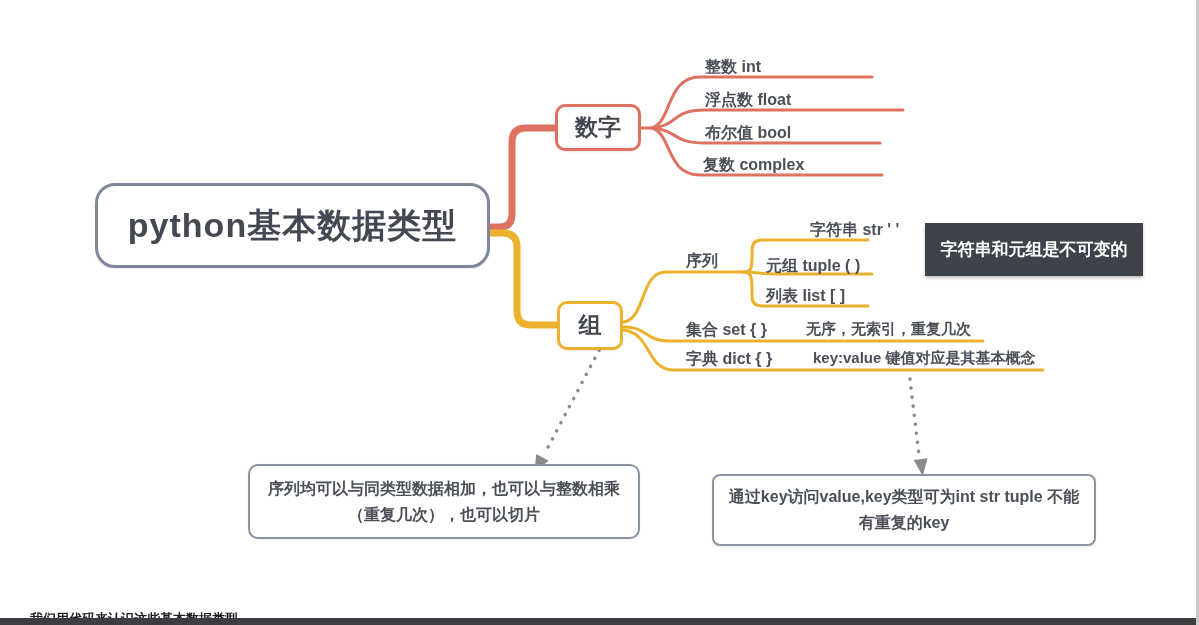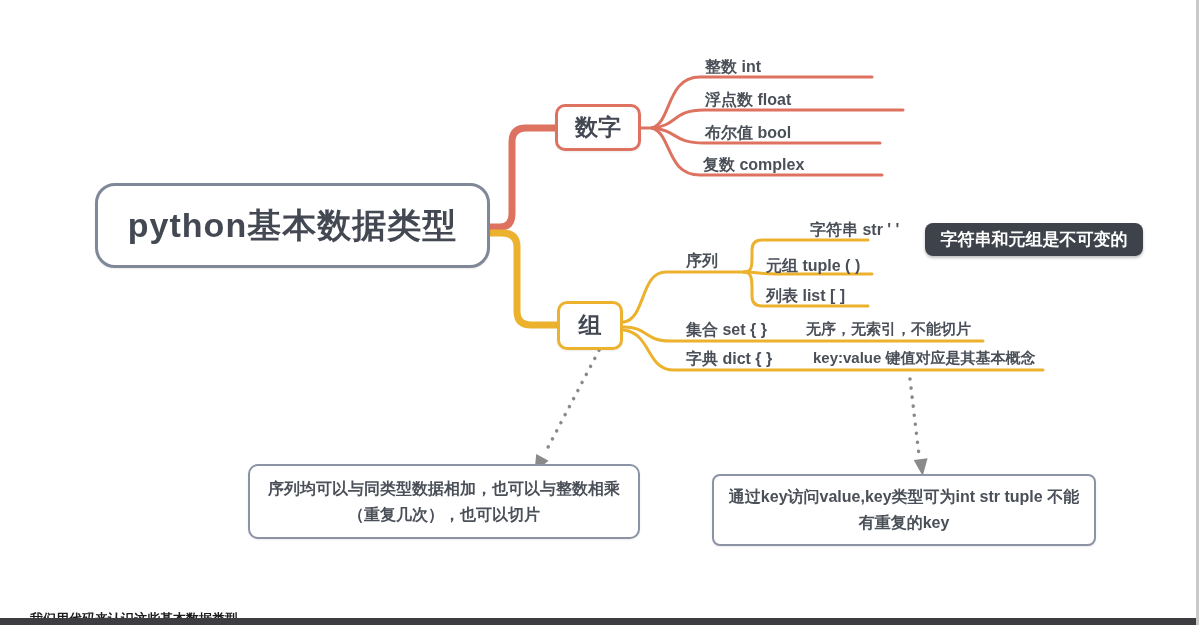--- a/index.html
+++ b/index.html
@@ -41,22 +41,22 @@
     white-space: nowrap; line-height: 1.2;
   }
   .annot {
     position: absolute; z-index: 2;
     color: #4a4f58; font-size: 15px; font-weight: bold;
     white-space: nowrap; line-height: 1.2;
   }
 
   .dark-note {
     position: absolute; z-index: 2;
-    left: 925px; top: 223px; width: 218px; height: 33px;
-    background: #3e434b; border-radius: 8px;
+    left: 925px; top: 223px; width: 218px; height: 53px;
+    background: #3e434b; border-radius: 0;
     color: #ffffff; font-size: 17px; font-weight: bold;
     display: flex; align-items: center; justify-content: center;
     box-shadow: 0 2px 3px rgba(0,0,0,0.25);
   }
 
   .note-box {
     position: absolute; z-index: 2;
     background: #fff; border: 2px solid #8b93a5; border-radius: 8px;
     color: #4a4f58; font-size: 16px; font-weight: bold;
     display: flex; align-items: center; justify-content: center;
@@ -129,21 +129,21 @@
   <span class="topic" style="left:705px; top:90px;">浮点数  float</span>
   <span class="topic" style="left:705px; top:123px;">布尔值  bool</span>
   <span class="topic" style="left:703px; top:155px;">复数  complex</span>
 
   <span class="topic" style="left:686px; top:251px;">序列</span>
   <span class="topic" style="left:766px; top:220px;margin-left:44px;">字符串  str ' '</span>
   <span class="topic" style="left:766px; top:256px;">元组  tuple ( )</span>
   <span class="topic" style="left:766px; top:286px;">列表  list [ ]</span>
 
   <span class="topic" style="left:686px; top:320px;">集合 set { }</span>
-  <span class="annot" style="left:806px; top:320px;">无序，无索引，不能切片</span>
+  <span class="annot" style="left:806px; top:320px;">无序，无索引，重复几次</span>
 
   <span class="topic" style="left:686px; top:349px;">字典 dict { }</span>
   <span class="annot" style="left:813px; top:349px;">key:value 键值对应是其基本概念</span>
 
   <div class="dark-note">
     <span>字符串和元组是不可变的</span>
   </div>
 
   <div class="note-box note-seq">
     <span>序列均可以与同类型数据相加，也可以与整数相乘（重复几次），也可以切片</span>

